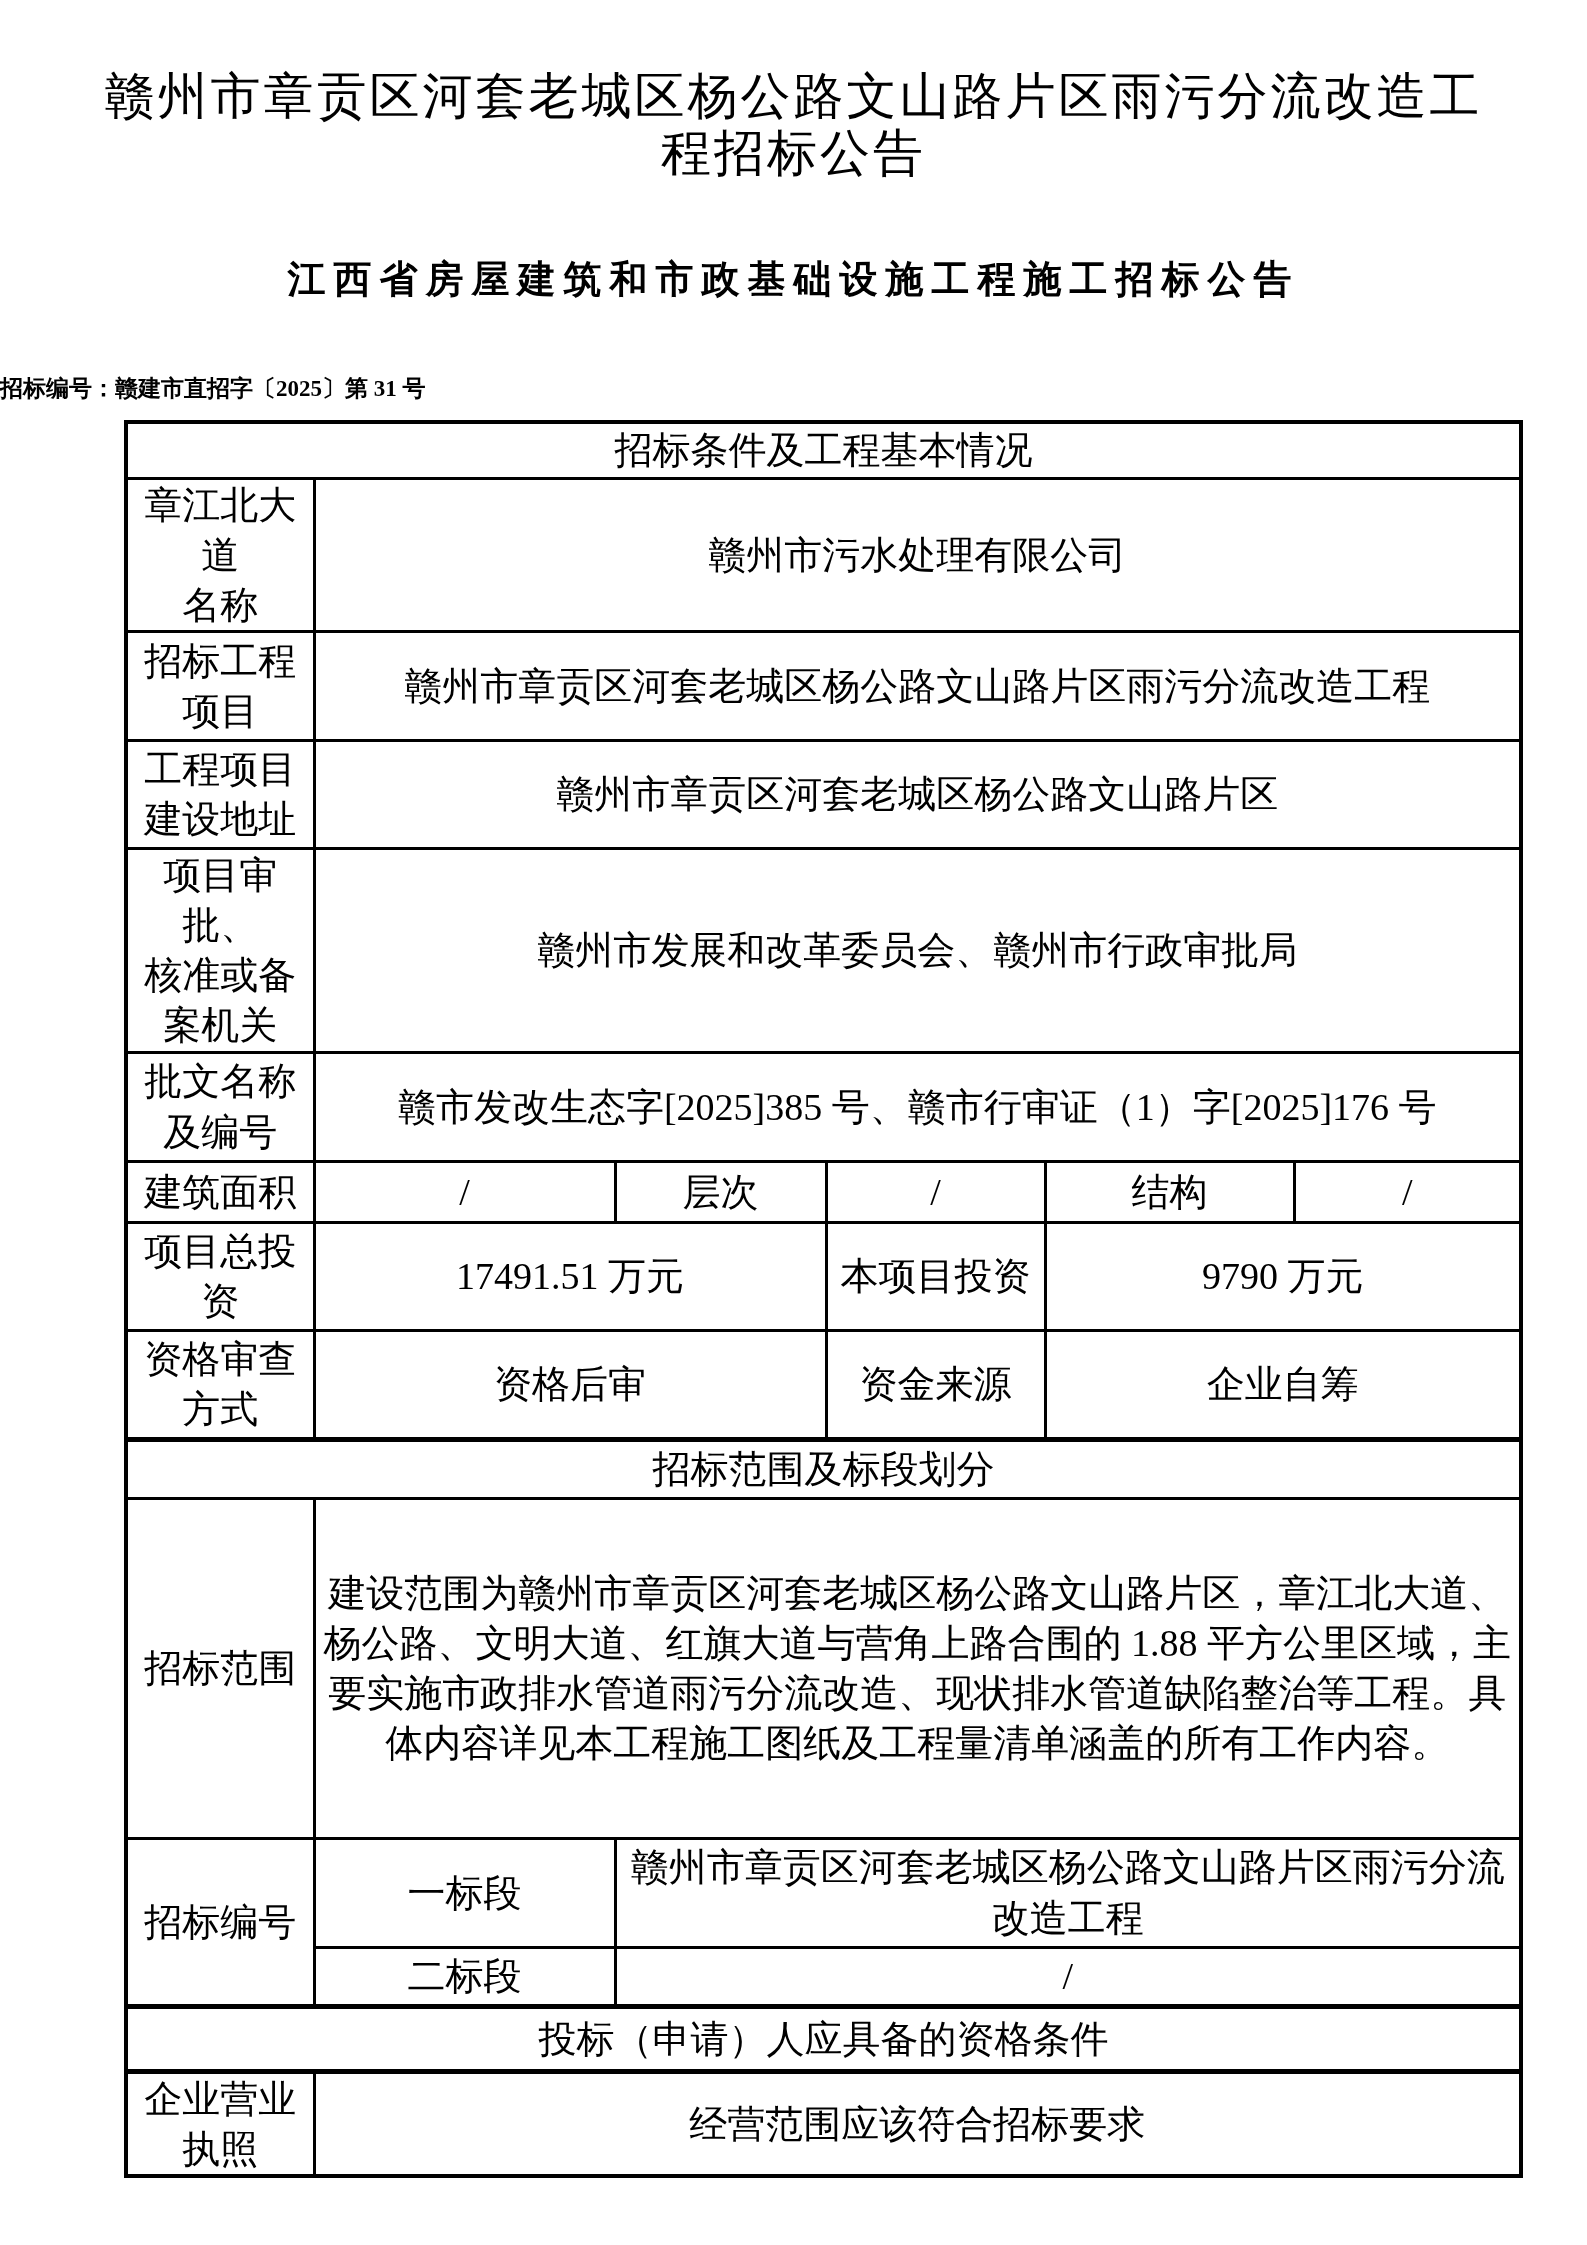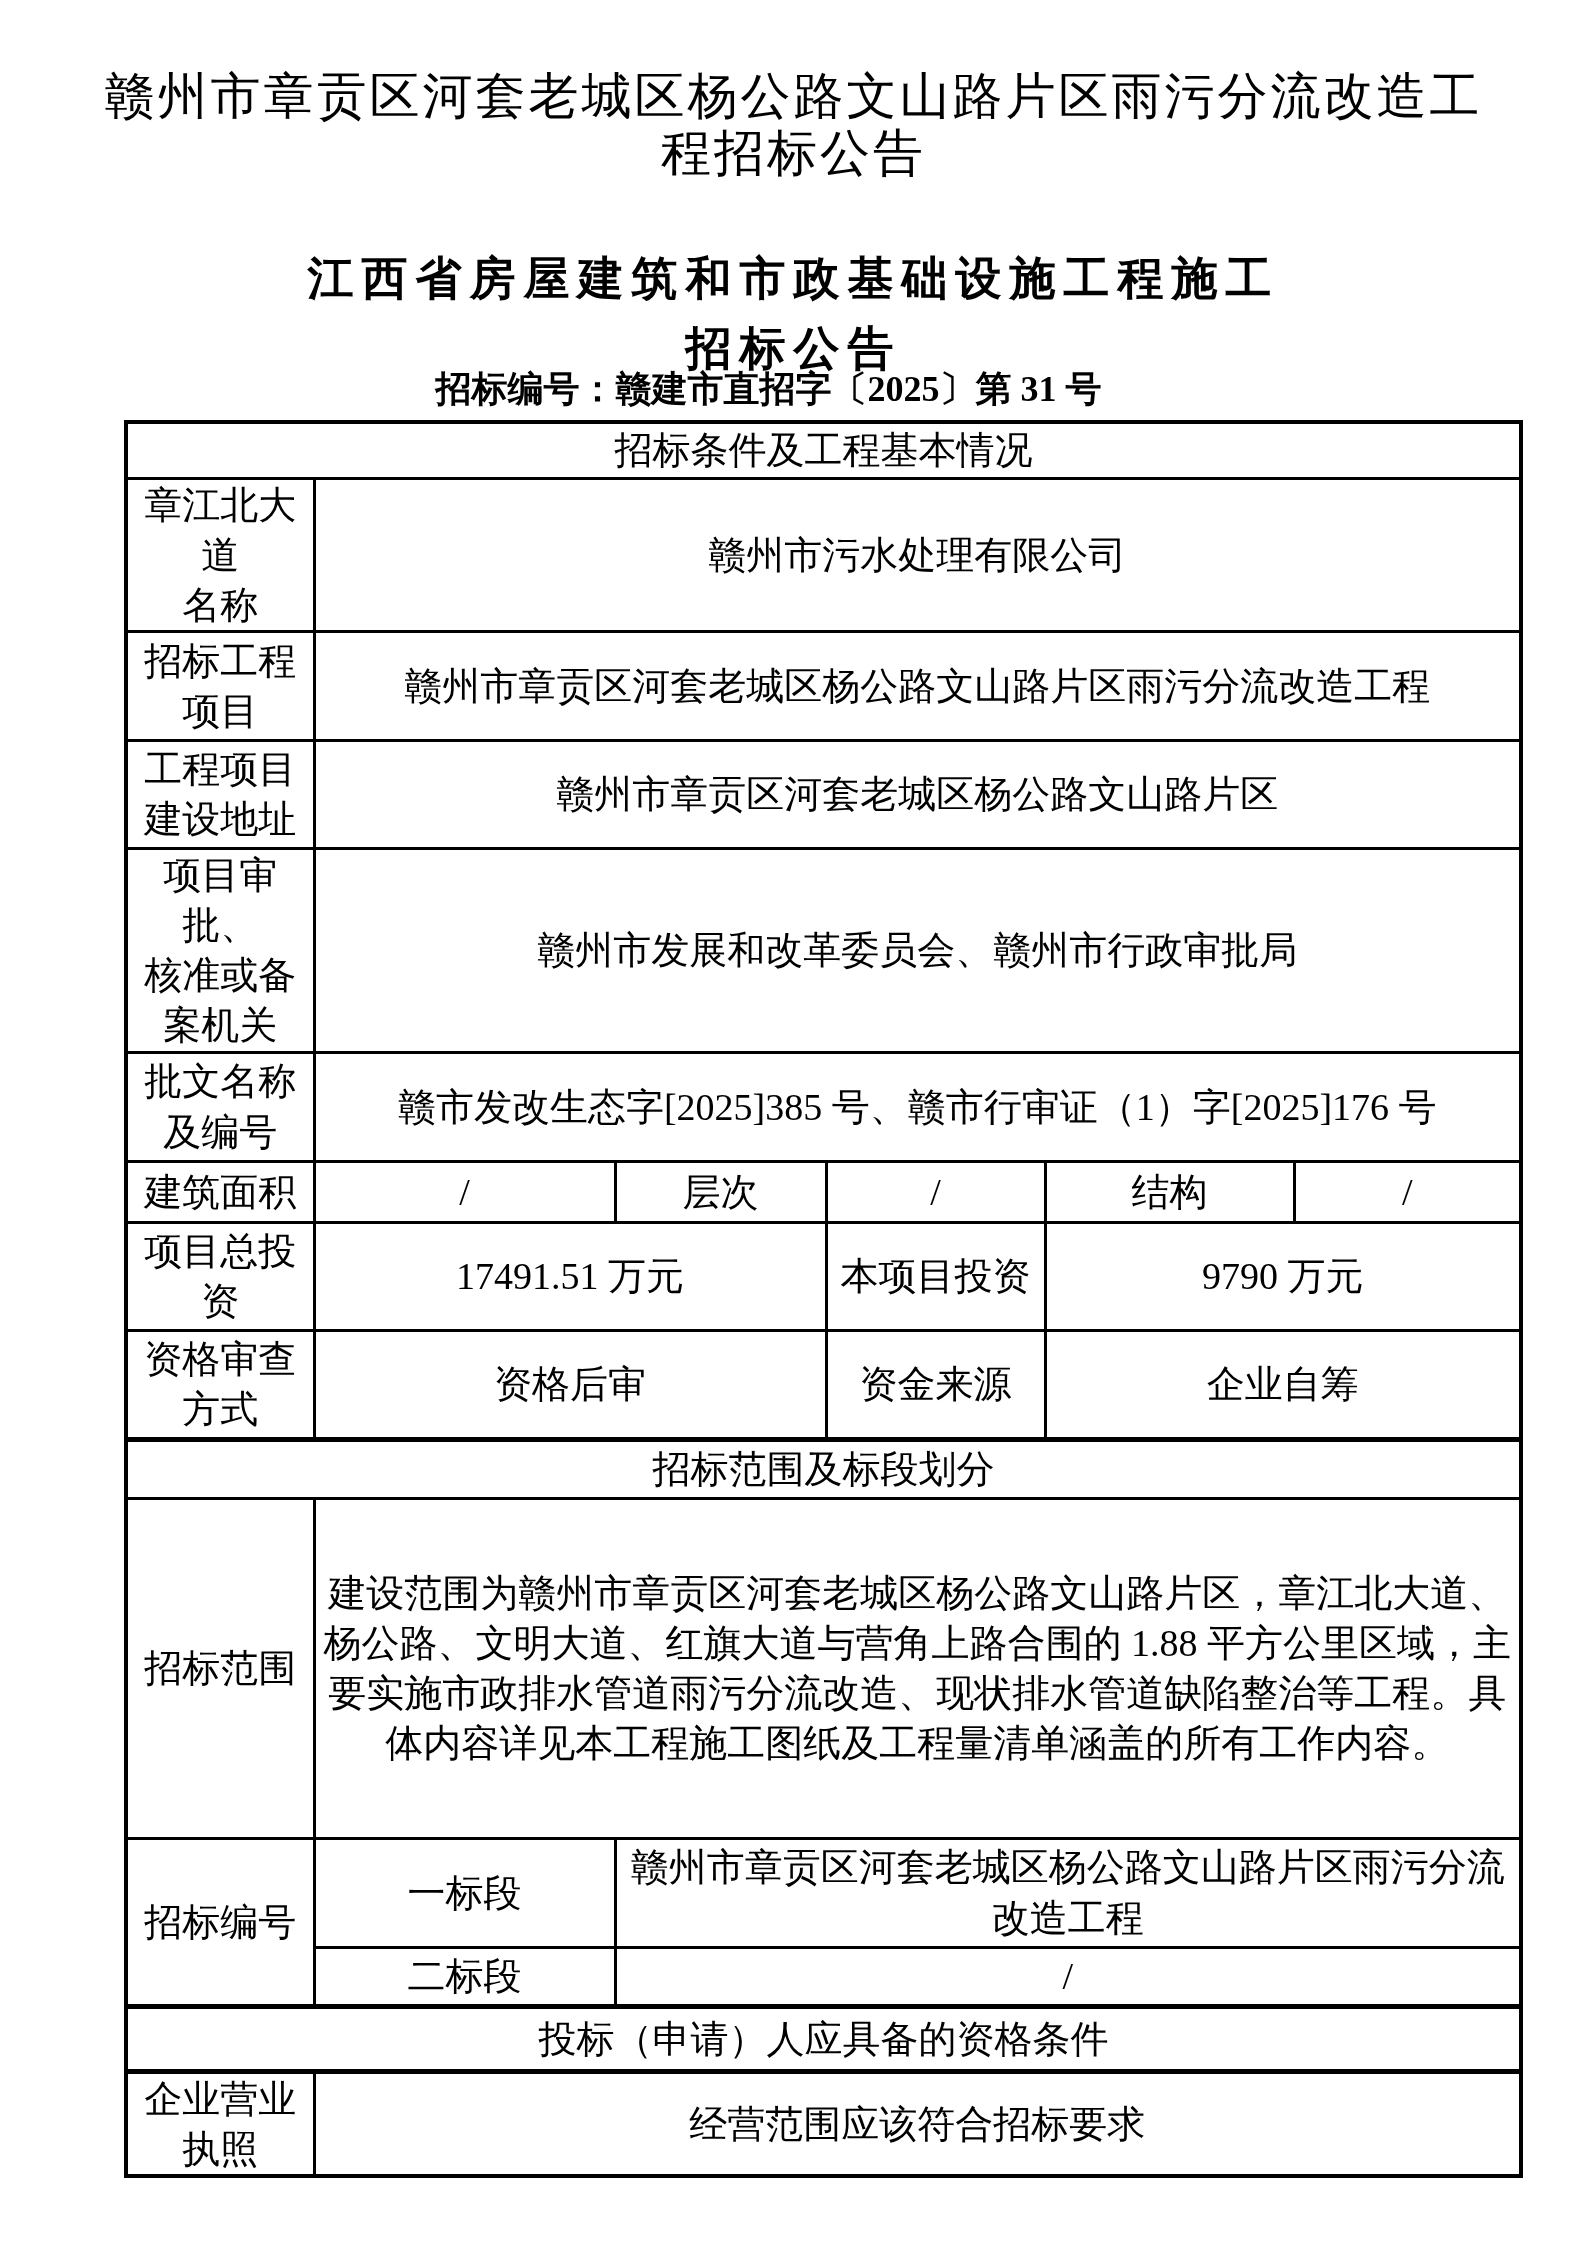--- a/index.html
+++ b/index.html
@@ -20,33 +20,32 @@
     font-size:50px;
     letter-spacing:3px;
     line-height:57px;
     text-align:center;
     font-weight:normal;
   }
   .sub-title{
     position:absolute;
     left:283px; top:244px;
     width:1021px;
-    font-size:46px;
+    font-size:38px;
     letter-spacing:8px;
     line-height:70px;
     text-align:center;
     font-weight:bold;
   }
   .tender-no{
     position:absolute;
     left:0; top:370px;
     width:1537px;
-    font-size:36px;
+    font-size:23px;
     line-height:38px;
-    text-align:center;
     font-weight:bold;
   }
   table.doc{
     position:absolute;
     left:95px; top:420px;
     width:1395px;
     border-collapse:collapse;
     table-layout:fixed;
     border:4px solid #000;
     margin-left:29px;

